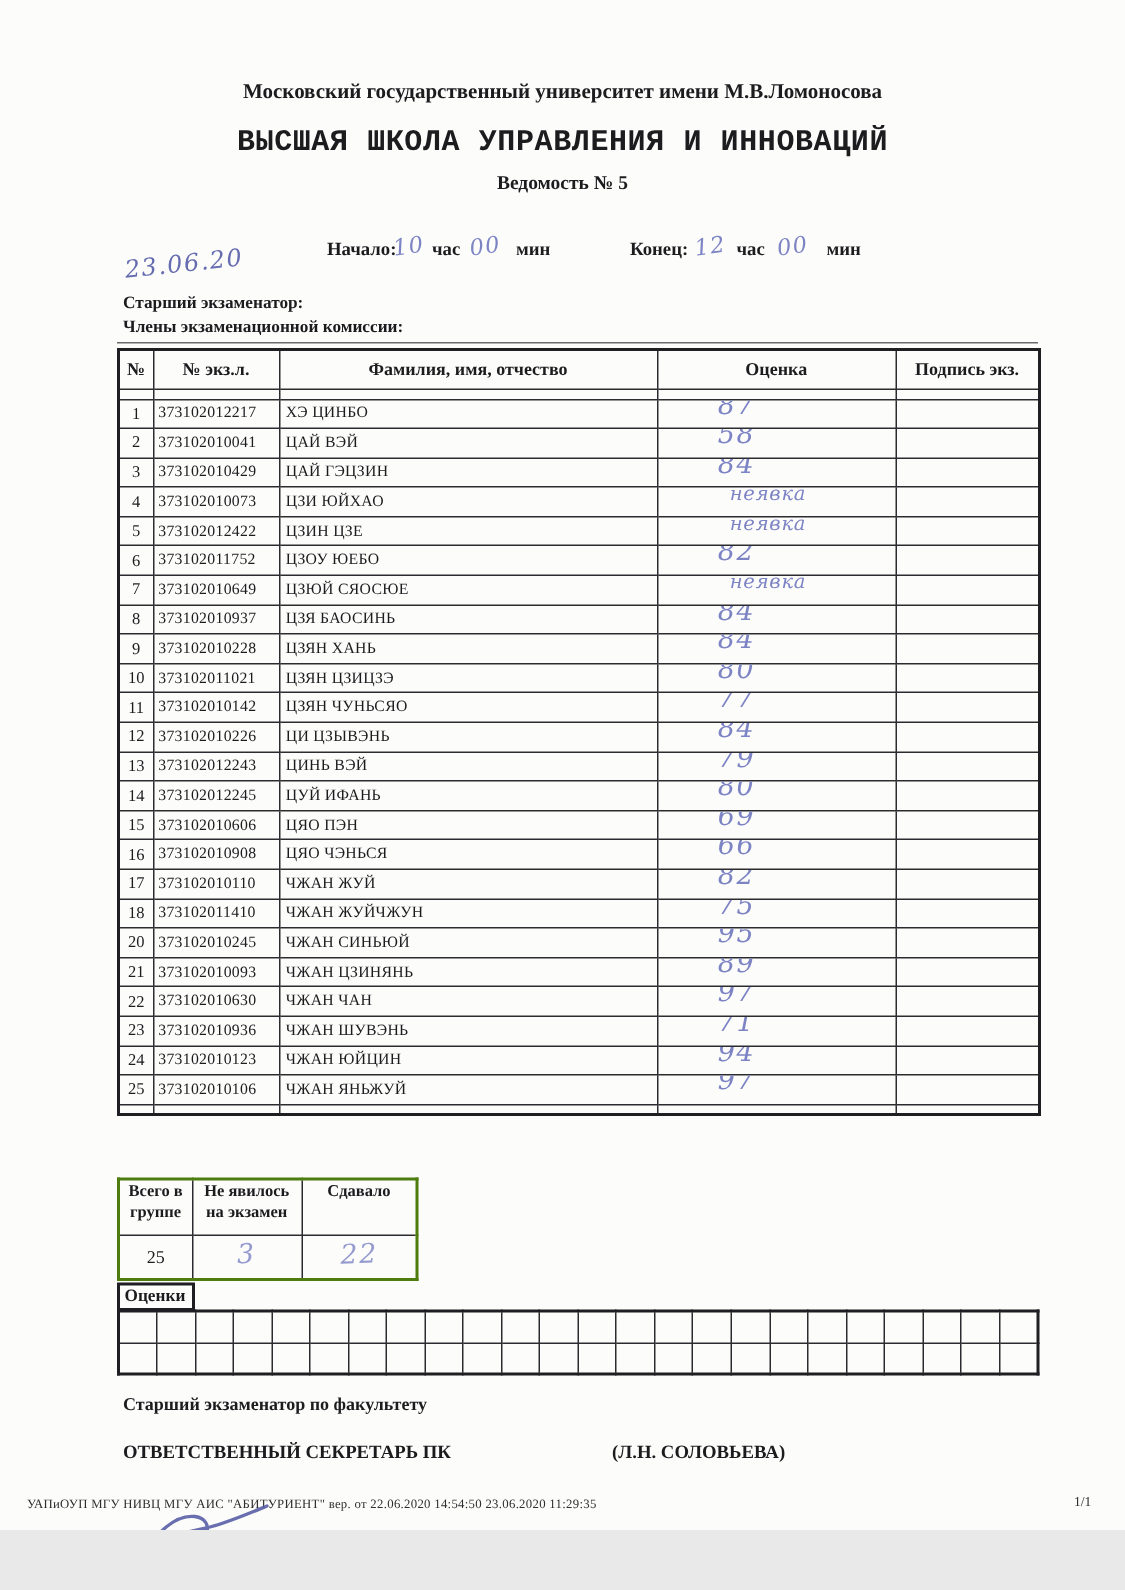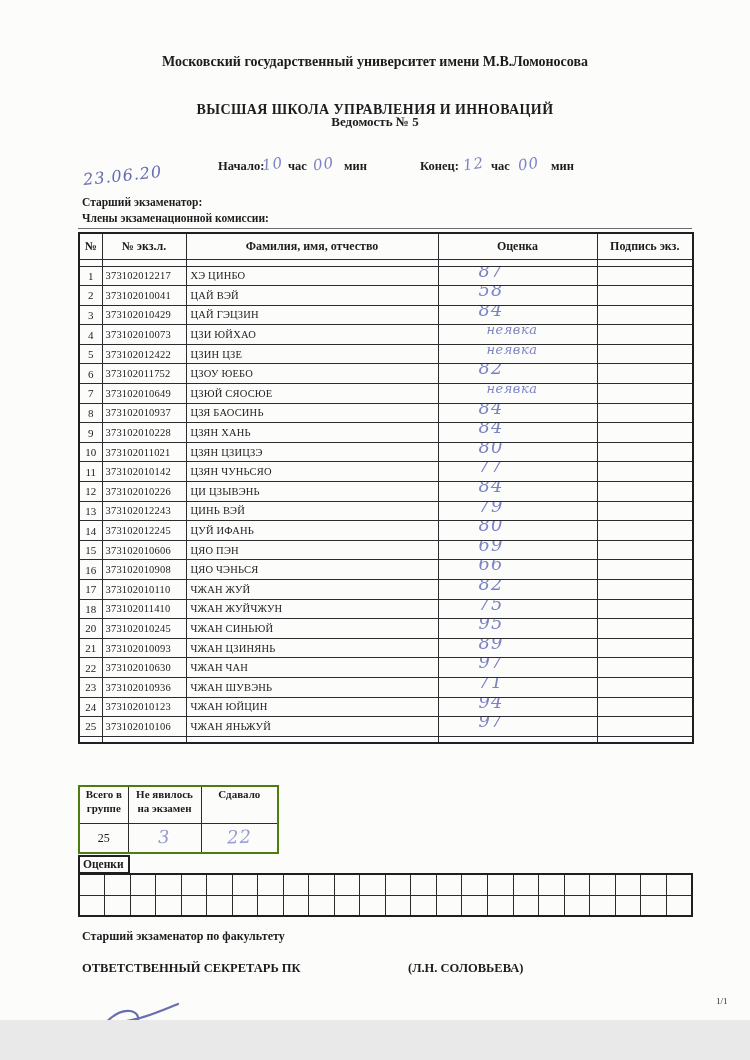--- a/index.html
+++ b/index.html
@@ -15,21 +15,21 @@
 
   
   .hw{
     font-family:"DejaVu Serif",serif;font-style:italic;
     color:#7d84c4;letter-spacing:1px;white-space:nowrap;
   }
   .hw-dark{color:#666cb0;}
 
   
   .h-univ{top:54px;font-size:14px;}
-  .h-school{top:102px;font-size:14px;letter-spacing:.4px;}
+  .h-school{top:84px;font-size:20px;letter-spacing:.4px;font-family:Liberation Mono, monospace;}
   .h-vedomost{top:114px;font-size:13px;}
   .h-exam{top:139px;font-size:13px;}
   .h-times{top:159px;height:22px;font-size:12.5px;}
   .h-times .lbl{position:absolute;font-weight:bold;}
   .h-times .hw{position:absolute;font-size:15px;top:-4px;transform:rotate(-8deg);}
   .h-date{top:166px;left:83px;font-size:16px;transform:rotate(-6deg);}
   .h-senior{top:196px;left:82px;font-size:11.5px;}
   .h-members{top:212px;left:82px;font-size:11.5px;}
 
   
@@ -466,20 +466,21 @@
             <td></td>
           </tr>
     </tbody>
       </table>
   </div>
 
   <div class="abs b f-senior">Старший экзаменатор по факультету</div>
   <div class="abs b f-secretary">ОТВЕТСТВЕННЫЙ СЕКРЕТАРЬ ПК</div>
   <div class="abs b f-secretary-name">(Л.Н. СОЛОВЬЕВА)</div>
 
+  <div class="abs f-system">УАПиОУП МГУ НИВЦ МГУ АИС "АБИТУРИЕНТ" вер. от  22.06.2020  14:54:50 23.06.2020  11:29:35</div>
   <div class="abs f-pagenum">1/1</div>
 
   <svg class="abs sig-svg" width="110" height="58" viewBox="0 0 110 58">
     <path d="M10 50 C16 30 34 9 50 11 C64 13 59 30 44 39 C32 46 21 44 25 34 C30 23 47 21 60 18 C72 15 86 9 98 4" fill="none" stroke="#5c62a8" stroke-width="2.2" stroke-linecap="round" opacity="0.92"></path>
   </svg>
 
   <div class="abs bottom-bar"></div>
 </div>
 
 </body></html>

